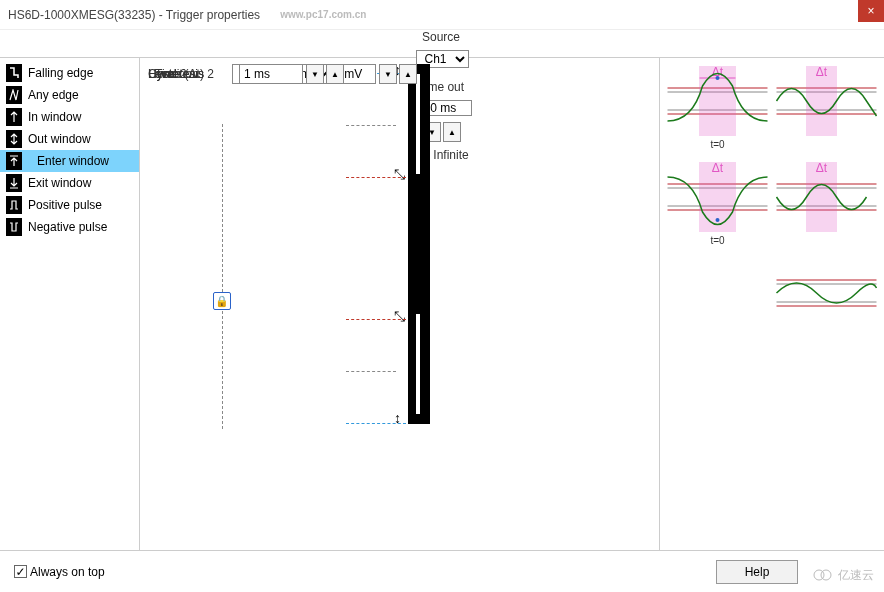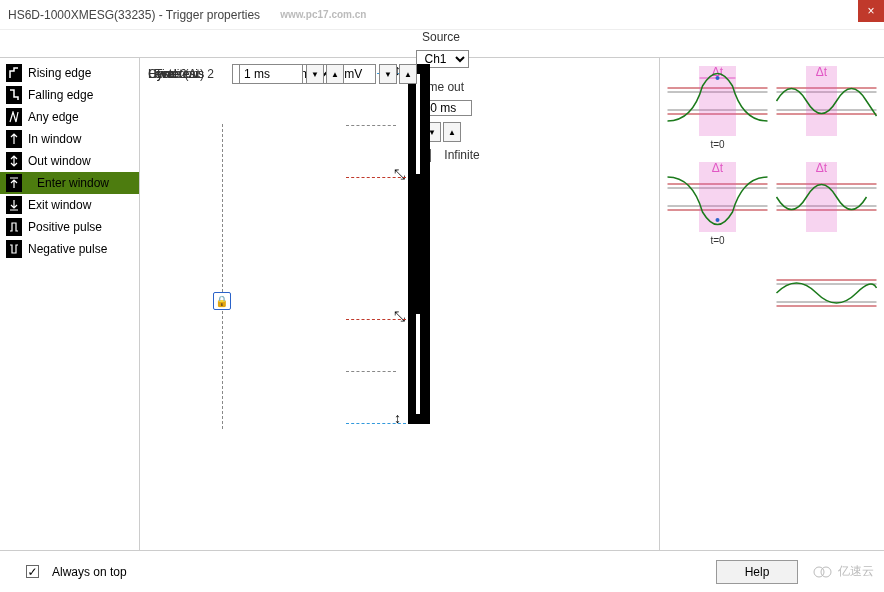--- a/index.html
+++ b/index.html
@@ -7,26 +7,26 @@
 .titlebar { height: 30px; background: #fff; display: flex; align-items: center; padding: 11px 8px; border-bottom: 1px solid #eee; position: relative; }
 .titlebar .title { color: #444; }
 .titlebar .wm { color: #bbb; margin-left: 20px; font-size: 10px; font-weight: bold; }
 .titlebar .close { position: absolute; right: 0; top: 0; width: 26px; height: 22px; background: #c0392b; color: #fff; display: flex; align-items: center; justify-content: center; }
 .toolbar { height: 28px; display: flex; align-items: center; padding: 0 0; gap: 6px; border-bottom: 1px solid #ccc; flex-direction: column; }
 .toolbar label { color: #333; margin-right: 2px; }
 select, input[type=text] { height: 20px; border: 1px solid #888; background: #fff; padding: 0 4px; font-size: 12px; }
 select { min-width: 52px; }
 .spinbtns { display: flex; gap: 2px; }
 .spinbtn { width: 18px; height: 20px; border: 1px solid #888; background: #f5f5f5; display: flex; align-items: center; justify-content: center; font-size: 8px; cursor: pointer; }
-.chk { display: flex; align-items: center; gap: 13px; margin-left: 16px; }
+.chk { display: flex; align-items: center; gap: 3px; margin-left: 4px; }
 .chk-box { width: 13px; height: 13px; border: 1px solid #666; background: #fff; display: flex; align-items: center; justify-content: center; }
 .main { display: flex; height: 492px; }
 .sidebar { width: 140px; border-right: 1px solid #ccc; padding: 4px 0; }
 .sb-item { display: flex; align-items: center; padding: 2px 6px; gap: 6px; cursor: pointer; height: 22px; }
-.sb-item.sel { background: #4d7c0f; gap: 15px; }
+.sb-item.sel { background: #7dd3fc; gap: 15px; }
 .sb-icon { width: 16px; height: 18px; background: #000; display: flex; align-items: center; justify-content: center; color: #fff; font-size: 10px; flex-shrink: 0; }
 .center { flex: 1; padding: 6px 8px; position: relative; }
 .desc { border: 1px solid #aaa; padding: 6px 8px; color: #333; margin-bottom: 10px; }
 .params { position: relative; height: 420px; }
 .prow { position: absolute; display: flex; align-items: center; gap: 6px; }
 .plabel { width: 78px; color: #333; text-align: left; }
 .pval { display: flex; align-items: center; gap: 3px; }
 .pval input { width: 64px; }
 .pval select { width: 100px; }
 .bar { position: absolute; left: 260px; top: 0; width: 22px; height: 360px; background: #000; }
@@ -73,28 +73,20 @@
     <span>Infinite</span>
   </label>
 </div>
 
 <div class="main">
 
   <div class="sidebar">
     <div class="sb-item">
         <span class="sb-icon">
           <svg width="10" height="12">
-            <path d="M1 11 L1 4 L5 4 L5 1 L9 1" stroke="#fff" stroke-width="1.5" fill="none"></path>
-          </svg>
-        </span>
-        <span>Rising edge</span>
-      </div>
-    <div class="sb-item">
-        <span class="sb-icon">
-          <svg width="10" height="12">
             <path d="M1 1 L5 1 L5 8 L9 8 L9 11" stroke="#fff" stroke-width="1.5" fill="none"></path>
           </svg>
         </span>
         <span>Falling edge</span>
       </div>
     <div class="sb-item">
         <span class="sb-icon">
           <svg width="10" height="12">
             <path d="M1 11 L4 1 L7 11 L9 1" stroke="#fff" stroke-width="1.2" fill="none"></path>
           </svg>
@@ -320,21 +312,21 @@
         </svg>
     </div>
   </div>
 </div>
 
 <div class="bottom">
   <label class="chk">
     <span class="chk-box">✓</span>
     <span>Always on top</span>
   </label>
-  <div style="display:flex;align-items:center;gap:14px">
+  <div style="display:flex;align-items:flex-end;gap:14px">
     <div class="btn">
         <span>Help</span>
       </div>
     <div class="wmlogo">
       <svg width="22" height="16">
           <circle cx="7" cy="8" r="5" stroke="#bbb" fill="none"></circle>
           <circle cx="14" cy="8" r="5" stroke="#bbb" fill="none"></circle>
         </svg>
       <span>亿速云</span>
     </div>

